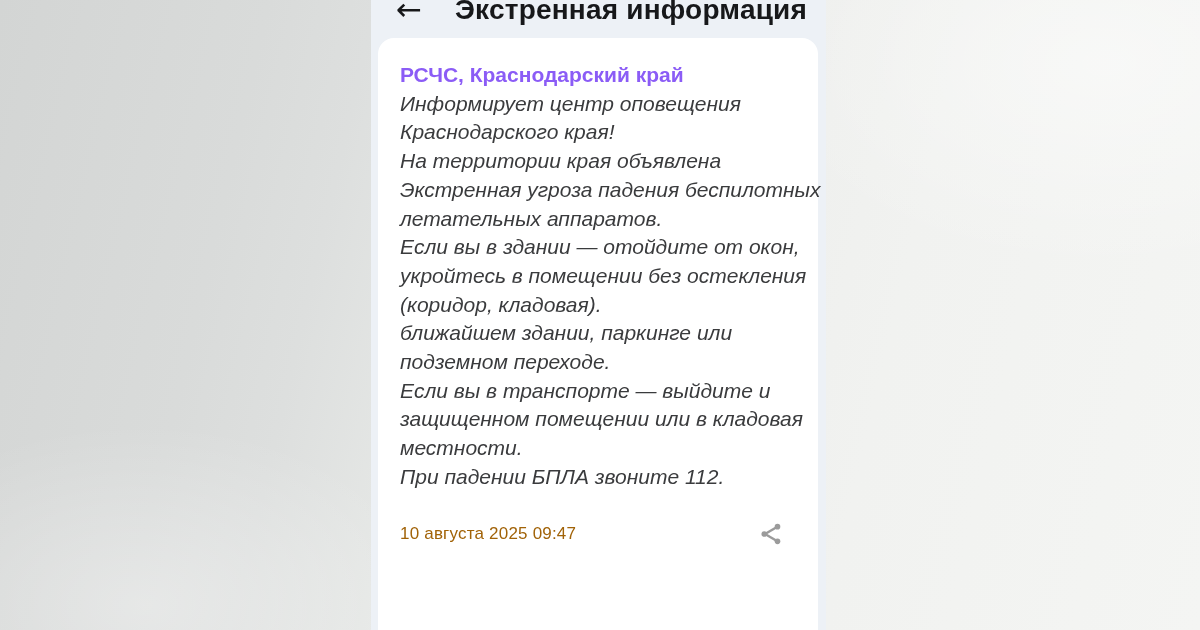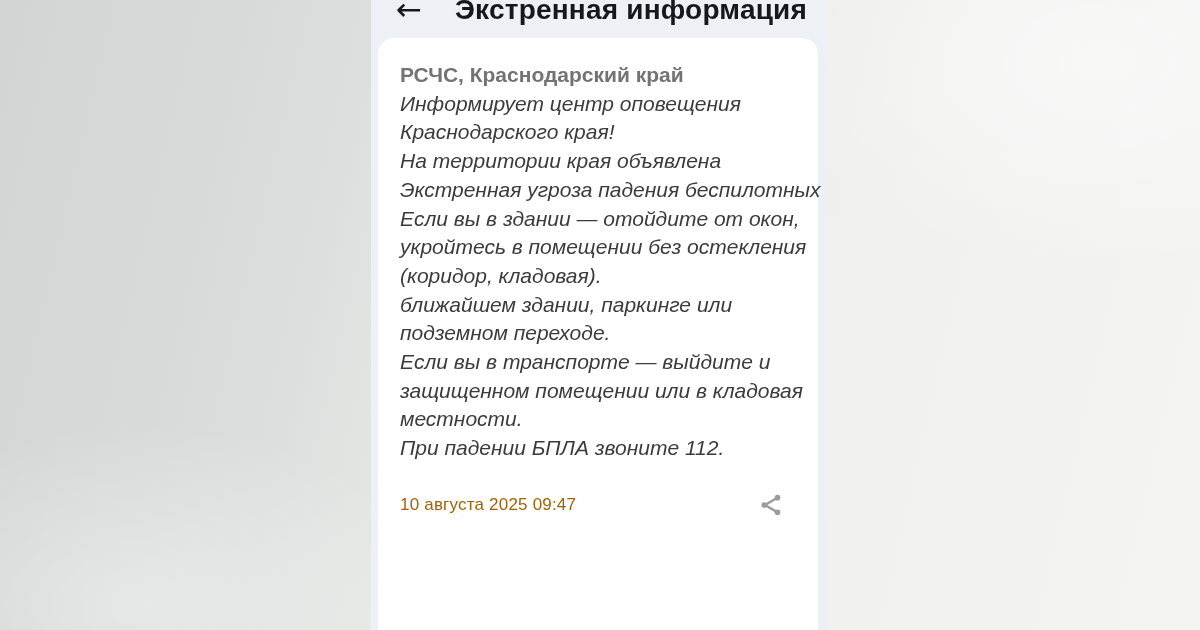--- a/index.html
+++ b/index.html
@@ -49,21 +49,21 @@
   .alert-card {
     position: absolute; left: 7px; top: 38px;
     width: 440px; height: 610px;
     background: #ffffff;
     border-radius: 16px;
     box-sizing: border-box;
     padding: 23px 22px 0 22px;
   }
   .sender {
     font-size: 21px; line-height: 28.7px;
-    font-weight: bold; color: #737373;
+    font-weight: bold; color: #8b5cf6;
     white-space: nowrap;
   }
   .message-body .line {
     font-size: 21px; line-height: 28.7px;
     color: #3a3b3d;
     white-space: nowrap;
     font-style: italic;
   }
   .card-footer {
     margin-top: 29px;
@@ -96,20 +96,21 @@
   </div>
 
   <div class="alert-card">
     <div class="sender">РСЧС, Краснодарский край</div>
 
     <div class="message-body">
         <div class="line">Информирует центр оповещения</div>
         <div class="line">Краснодарского края!</div>
         <div class="line">На территории края объявлена</div>
         <div class="line">Экстренная угроза падения беспилотных</div>
+        <div class="line">летательных аппаратов.</div>
         <div class="line">Если вы в здании — отойдите от окон,</div>
         <div class="line">укройтесь в помещении без остекления</div>
         <div class="line">(коридор, кладовая).</div>
         <div class="line">ближайшем здании, паркинге или</div>
         <div class="line">подземном переходе.</div>
         <div class="line">Если вы в транспорте — выйдите и</div>
         <div class="line">защищенном помещении или в кладовая</div>
         <div class="line">местности.</div>
         <div class="line">При падении БПЛА звоните 112.</div>
       </div>

